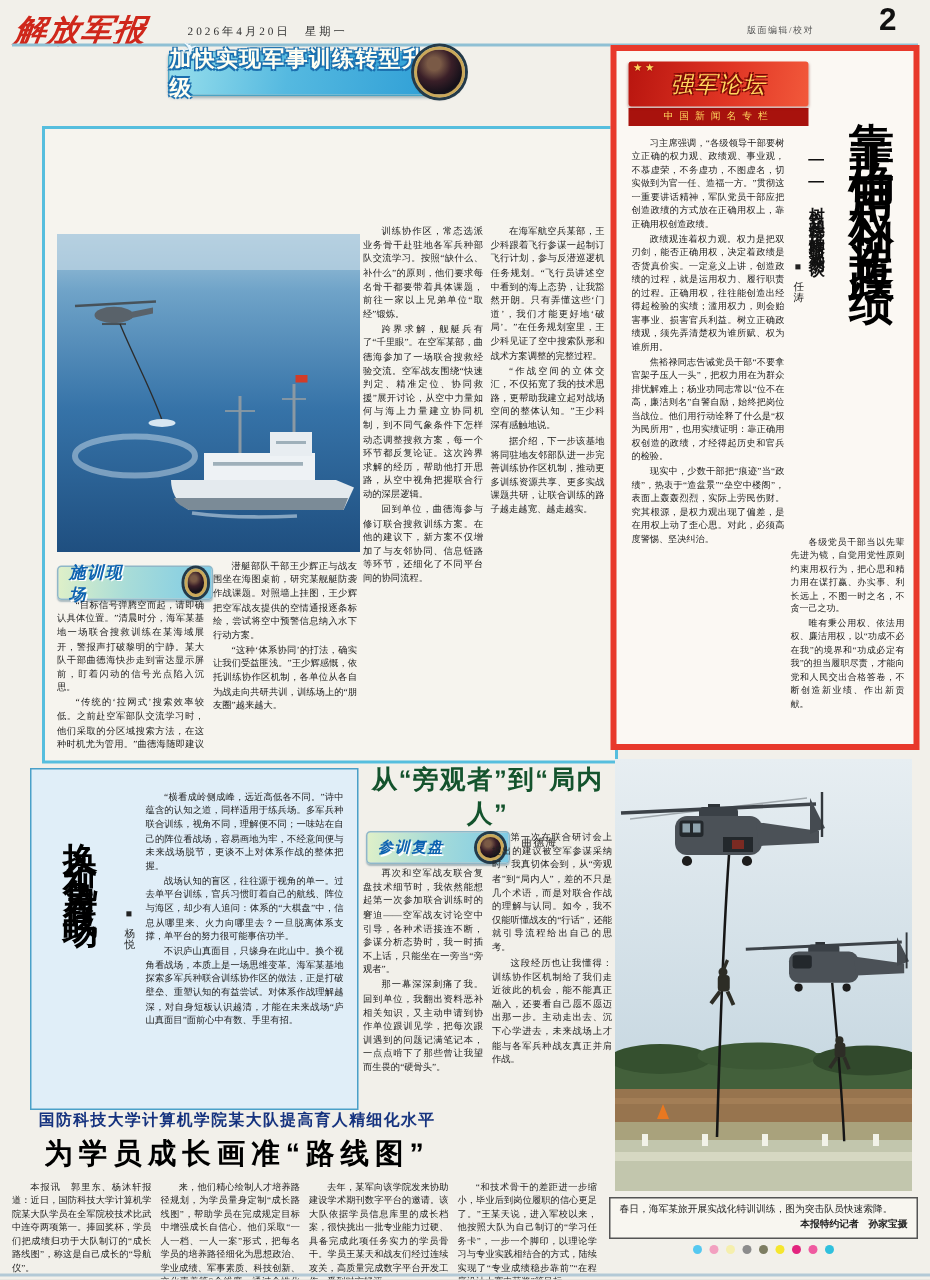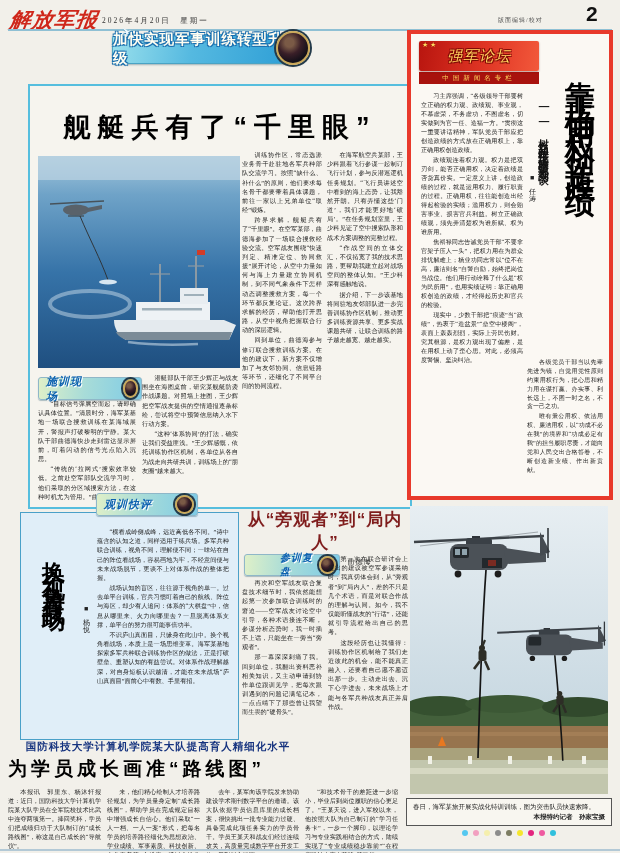--- a/index.html
+++ b/index.html
@@ -3,21 +3,21 @@
 <meta charset="utf-8">
 <style>
   html,body{margin:0;padding:0;}
   body{background:#d8d6d0;font-family:"Liberation Sans",sans-serif;}
   #page{position:relative;width:620px;height:853px;background:#f2f0ea;overflow:hidden;margin:0 auto;
         font-family:"Liberation Serif",serif;color:#1c1c1c;}
   .abs{position:absolute;}
   
   .masthead{font-family:"DejaVu Serif",serif;font-style:italic;font-weight:bold;color:#cf271b;
             font-size:21px;transform:skewX(-8deg);letter-spacing:1px;}
-  .date{font-size:7.5px;color:#333;letter-spacing:2px;}
+  .date{font-size:7.5px;color:#333;letter-spacing:2px;margin-left:23px;}
   .section-title{font-family:"Liberation Sans",sans-serif;font-weight:bold;font-size:22px;letter-spacing:16px;color:#111;}
   .editor-note{font-size:6px;color:#555;letter-spacing:1px;}
   .page-num{font-family:"Liberation Sans",sans-serif;font-weight:bold;font-size:21px;color:#111;}
   .hrule{background:#8fc0d4;height:2px;}
   
   .top-banner{background:linear-gradient(100deg,#9ae0ec 0%,#55b9e0 45%,#2f9fd6 100%);
               border:1px solid #4aa3c4;border-radius:4px;display:flex;align-items:center;justify-content:center;
               box-shadow:0 1px 2px rgba(0,60,90,.35);}
   .top-banner .txt{font-family:"Liberation Sans",sans-serif;font-weight:bold;font-size:14.5px;
               color:#fffef2;text-shadow:1px 1px 0 #1b6fae,-1px -1px 0 #1b6fae,1px -1px 0 #1b6fae,-1px 1px 0 #1b6fae;letter-spacing:1px;}
@@ -37,36 +37,36 @@
   .headline-xl{font-family:"Liberation Sans",sans-serif;font-weight:bold;font-size:27px;text-align:center;letter-spacing:7px;color:#000;}
   .byline{font-size:7px;text-align:center;color:#222;letter-spacing:1px;}
   .bodycol{font-size:6.2px;line-height:1.48;text-align:justify;color:#222;overflow:hidden;}
   .bodycol p{margin:0 0 1px 0;text-indent:2em;}
   
   .blue-box{background:#e0eef8;border:1.5px solid #4aa0c8;}
   .vert{writing-mode:vertical-rl;text-orientation:upright;}
   .vert-headline{font-family:"Liberation Sans",sans-serif;font-weight:bold;color:#000;}
   .vert-author{font-size:7px;color:#222;}
   
-  .headline-md{font-family:"Liberation Sans",sans-serif;font-weight:bold;font-size:17px;text-align:center;letter-spacing:1px;color:#7f1d1d;}
+  .headline-md{font-family:"Liberation Sans",sans-serif;font-weight:bold;font-size:17px;text-align:center;letter-spacing:1px;color:#14532d;}
   
   .forum-box{border:4px solid #e8392b;background:#fbf8f3;}
   .forum-banner{background:linear-gradient(100deg,#b8150f 0%,#e03524 55%,#f2593b 100%);
                 border-radius:2px;display:flex;align-items:center;justify-content:center;position:relative;
                 box-shadow:0 1px 2px rgba(90,0,0,.4);}
   .forum-banner .ftxt{font-family:"Liberation Sans",sans-serif;font-weight:normal;font-style:italic;font-size:15px;color:#ffd65e;
                 text-shadow:1px 1px 0 #7a0a05,-1px -1px 0 #7a0a05,1px -1px 0 #7a0a05,-1px 1px 0 #7a0a05;letter-spacing:1px;}
   .forum-banner .stars{position:absolute;left:3px;top:0px;color:#ffd65e;font-size:7px;text-shadow:0 0 1px #7a0a05;}
   .forum-strip{background:#a8120d;color:#ffd65e;font-size:6.5px;letter-spacing:4px;text-align:center;
                font-family:"Liberation Sans",sans-serif;}
   .forum-headline{font-size:30px;letter-spacing:13px;}
   .forum-sub{font-family:"Liberation Sans",sans-serif;font-weight:bold;font-size:10.5px;letter-spacing:3px;color:#111;}
   
   .kicker-blue{font-family:"Liberation Sans",sans-serif;font-weight:bold;font-size:10.5px;color:#16337f;text-align:center;letter-spacing:1px;}
-  .headline-lg{font-family:"Liberation Sans",sans-serif;font-weight:bold;font-size:19px;letter-spacing:4px;color:#000;}
+  .headline-lg{font-family:"Liberation Sans",sans-serif;font-weight:bold;font-size:19px;text-align:center;letter-spacing:4px;color:#000;}
   
   .photo{display:block;}
   .caption-box{border:1px solid #555;background:#f8f6f0;padding:3px 6px;font-size:6.5px;line-height:1.5;color:#222;}
   .caption-credit{text-align:right;}
   .caption-credit b{font-family:"Liberation Sans",sans-serif;}
   .dots{display:flex;align-items:center;}
   .dot{display:inline-block;width:6px;height:6px;border-radius:50%;margin:0 2.5px;}
 </style>
 </head>
 <body>
@@ -79,21 +79,20 @@
   <div class="abs page-num" style="left:586px;top:2px;">2</div>
   <div class="abs hrule" style="left:8px;top:29px;width:604px;"></div>
 
   <div class="abs top-banner" style="left:112px;top:34px;width:176px;height:28px;">
     <span class="jet">✈</span>
     <span class="txt">加快实现军事训练转型升级</span>
   </div>
   <span class="abs lens" style="left:276px;top:31px;width:30px;height:30px;"></span>
 
   <div class="abs main-box" style="left:28px;top:84px;width:380px;height:421px;">
-    <div class="abs headline-xl" style="left:0;top:23px;width:100%;">舰艇兵有了“千里眼”</div>
 
     <svg class="abs photo" style="left:8px;top:70px;" width="202" height="212" viewBox="0 0 202 212" preserveAspectRatio="none">
       <defs>
         <linearGradient id="sea" x1="0" y1="0" x2="0" y2="1">
           <stop offset="0" stop-color="#a6c8dc"></stop>
             <stop offset="0.18" stop-color="#6fa3c8"></stop>
           <stop offset="0.55" stop-color="#3673a8"></stop>
             <stop offset="1" stop-color="#1f4f80"></stop>
         </linearGradient>
       </defs>
@@ -141,40 +140,36 @@
       <p>“目标信号弹腾空而起，请即确认具体位置。”清晨时分，海军某基地一场联合搜救训练在某海域展开，警报声打破黎明的宁静。某大队干部曲德海快步走到雷达显示屏前，盯着闪动的信号光点陷入沉思。</p>
       <p>“传统的‘拉网式’搜索效率较低。之前赴空军部队交流学习时，他们采取的分区域搜索方法，在这种时机尤为管用。”曲德海随即建议编队调整部署，目标很快被锁定，用时比以往明显缩短。</p>
 
     </div>
     <div class="abs bodycol" style="left:112px;top:287px;width:96px;height:128px;">
       <p>潜艇部队干部王少辉正与战友围坐在海图桌前，研究某舰艇防袭作战课题。对照墙上挂图，王少辉把空军战友提供的空情通报逐条标绘，尝试将空中预警信息纳入水下行动方案。</p>
       <p>“这种‘体系协同’的打法，确实让我们受益匪浅。”王少辉感慨，依托训练协作区机制，各单位从各自为战走向共研共训，训练场上的“朋友圈”越来越大。</p>
     </div>
   </div>
 
-  <div class="abs badge" style="left:96px;top:493px;width:90px;height:21px;z-index:6;">
-    <span class="btxt">观训快评</span>
-    <span class="lens" style="width:15px;height:15px;"></span>
-  </div>
 
   <div class="abs blue-box" style="left:20px;top:512px;width:217px;height:226px;">
     <div class="abs vert vert-headline" style="left:18px;top:30px;height:180px;font-size:23px;letter-spacing:8px;">换个视角看战场</div>
     <div class="abs vert vert-author" style="left:60px;top:92px;">■杨　悦</div>
     <div class="abs bodycol" style="left:76px;top:14px;width:132px;height:202px;">
       <p>“横看成岭侧成峰，远近高低各不同。”诗中蕴含的认知之道，同样适用于练兵场。多军兵种联合训练，视角不同，理解便不同；一味站在自己的阵位看战场，容易画地为牢，不经意间便与未来战场脱节，更谈不上对体系作战的整体把握。</p>
       <p>战场认知的盲区，往往源于视角的单一。过去单平台训练，官兵习惯盯着自己的航线、阵位与海区，却少有人追问：体系的“大棋盘”中，信息从哪里来、火力向哪里去？一旦脱离体系支撑，单平台的努力很可能事倍功半。</p>
       <p>不识庐山真面目，只缘身在此山中。换个视角看战场，本质上是一场思维变革。海军某基地探索多军兵种联合训练协作区的做法，正是打破壁垒、重塑认知的有益尝试。对体系作战理解越深，对自身短板认识越清，才能在未来战场“庐山真面目”面前心中有数、手里有招。</p>
     </div>
   </div>
 
   <div class="abs" style="left:242px;top:508px;width:166px;height:230px;">
     <div class="headline-md">从“旁观者”到“局内人”</div>
     <div class="byline" style="margin-top:3px;">■海军某大队干部　曲德海</div>
     <div class="abs badge" style="left:2px;top:46px;width:84px;height:20px;">
-      <span class="btxt" style="font-size:10px;margin-left:28px;">参训复盘</span>
+      <span class="btxt" style="font-size:10px;">参训复盘</span>
       <span class="lens" style="width:14px;height:14px;"></span>
     </div>
     <div class="abs bodycol" style="left:0;top:70px;width:80px;height:160px;">
       <p>再次和空军战友联合复盘技术细节时，我依然能想起第一次参加联合训练时的窘迫——空军战友讨论空中引导，各种术语接连不断，参谋分析态势时，我一时插不上话，只能坐在一旁当“旁观者”。</p>
       <p>那一幕深深刺痛了我。回到单位，我翻出资料恶补相关知识，又主动申请到协作单位跟训见学，把每次跟训遇到的问题记满笔记本，一点点啃下了那些曾让我望而生畏的“硬骨头”。</p>
     </div>
     <div class="abs bodycol" style="left:86px;top:46px;width:80px;height:184px;">
       <p>第一次在联合研讨会上提出的建议被空军参谋采纳时，我真切体会到，从“旁观者”到“局内人”，差的不只是几个术语，而是对联合作战的理解与认同。如今，我不仅能听懂战友的“行话”，还能就引导流程给出自己的思考。</p>
       <p>这段经历也让我懂得：训练协作区机制给了我们走近彼此的机会，能不能真正融入，还要看自己愿不愿迈出那一步。主动走出去、沉下心学进去，未来战场上才能与各军兵种战友真正并肩作战。</p>
     </div>

